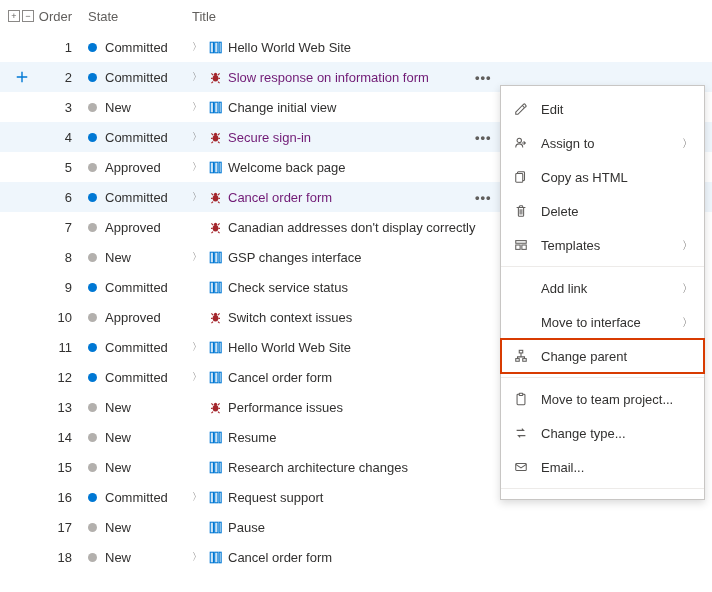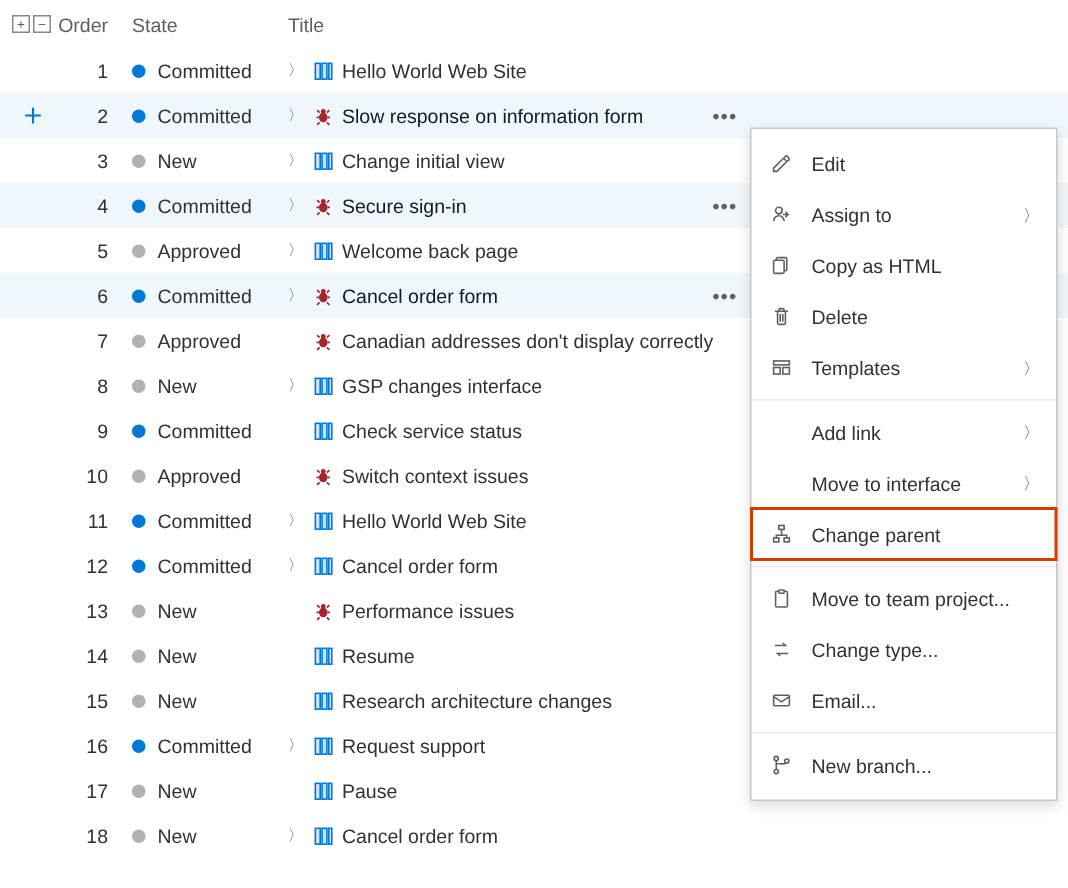--- a/index.html
+++ b/index.html
@@ -53,21 +53,21 @@
   .dot-committed { background:#0078d4; }
   .dot-new { background:#b3b0ad; }
   .dot-approved { background:#b3b0ad; }
   .title-cell { display:flex;align-items:center;gap:6px; }
   .chev {
     width:10px;display:inline-flex;align-items:center;justify-content:center;
     color:#605e5c;font-size:10px;
   }
   .type-icon { width:14px;height:14px;display:inline-flex;align-items:center;justify-content:center;}
   .title-text { }
-  .title-link { color:#0f172a; cursor:pointer; }
+  .title-link { color:#701a75; cursor:pointer; }
   .more {
     position:absolute;
     left: 475px;
     color:#605e5c;
     letter-spacing:1px;
     font-weight:bold;
     cursor:pointer;
   }
   
   .menu {
@@ -634,24 +634,13 @@
   <div class="menu-item">
     <span class="menu-icon">
         <svg width="14" height="14" viewBox="0 0 16 16">
           <rect x="2" y="4" width="12" height="8" rx="1" fill="none" stroke="#605e5c" stroke-width="1.2"></rect>
           <path d="M2 5 l6 4 l6 -4" fill="none" stroke="#605e5c" stroke-width="1.2"></path>
         </svg>
       </span>
     <span class="menu-label">Email...</span>
   </div>
   <div class="menu-sep"></div>
-  <div class="menu-item">
-    <span class="menu-icon">
-        <svg width="14" height="14" viewBox="0 0 16 16">
-          <circle cx="4" cy="3" r="1.6" fill="none" stroke="#605e5c" stroke-width="1.2"></circle>
-          <circle cx="4" cy="13" r="1.6" fill="none" stroke="#605e5c" stroke-width="1.2"></circle>
-          <circle cx="12" cy="5" r="1.6" fill="none" stroke="#605e5c" stroke-width="1.2"></circle>
-          <path d="M4 4.6 v6.8 M4 8 C4 6 10 8 12 6.6" fill="none" stroke="#605e5c" stroke-width="1.2"></path>
-        </svg>
-      </span>
-    <span class="menu-label">New branch...</span>
-  </div>
 </div>
 
 </body></html>

